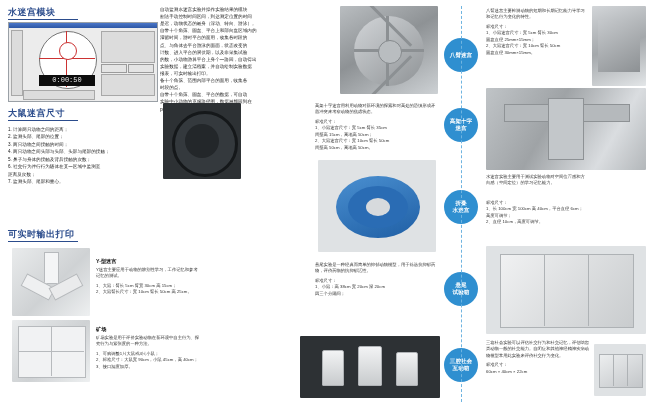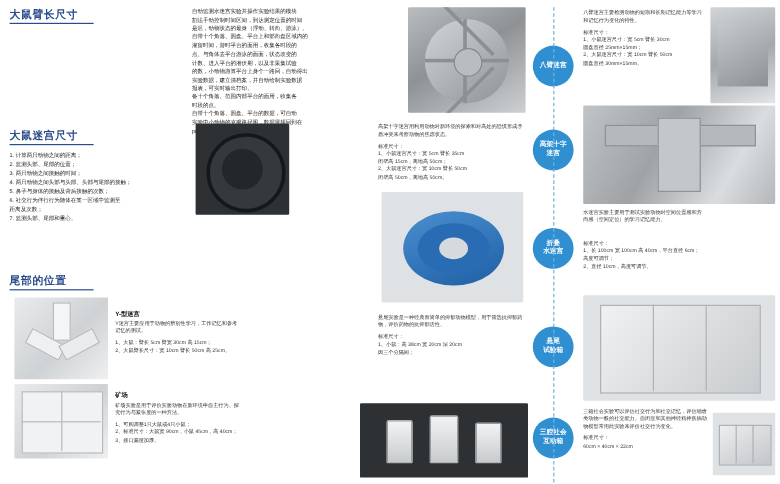--- a/index.html
+++ b/index.html
@@ -130,23 +130,39 @@
     border-radius: 2px 2px 1px 1px;
     background: linear-gradient(#f2f3f4,#c8cbcd);
     border: 1px solid #b0b3b6;
   }
 </style>
 </head>
 <body>
 
 <div class="page">
 
-  <div class="abs sec-title" style="left:8px; top:6px;">大鼠臂长尺寸</div>
+  <div class="abs sec-title" style="left:8px; top:6px;">水迷宫模块</div>
   <div class="sec-underline" style="left:8px; top:19px; width:70px;"></div>
 
+  <div class="screen-shot" style="left:8px; top:22px; width:148px; height:78px;">
+    <div class="ss-title"></div>
+    <div class="ss-body">
+      <div class="ss-panel" style="left:2px; top:2px; width:10px; height:64px;"></div>
+      <div class="ss-circle" style="left:30px; top:3px; width:56px; height:56px;"></div>
+      <div class="ss-cross-h" style="left:30px; top:30px; width:56px; height:1px;"></div>
+      <div class="ss-cross-v" style="left:57px; top:3px; width:1px; height:56px;"></div>
+      <div class="ss-circle" style="left:50px; top:14px; width:16px; height:16px; border-color:#c33;"></div>
+      <div class="ss-lcd" style="left:30px; top:47px; width:56px; height:11px;">0:00:50</div>
+      <div class="ss-panel" style="left:92px; top:3px; width:52px; height:30px;"></div>
+      <div class="ss-btn" style="left:92px; top:36px; width:24px; height:7px;"></div>
+      <div class="ss-btn" style="left:119px; top:36px; width:24px; height:7px;"></div>
+      <div class="ss-panel" style="left:92px; top:46px; width:52px; height:20px;"></div>
+      <div class="ss-panel" style="left:14px; top:62px; width:70px; height:8px;"></div>
+    </div>
+  </div>
 
   <div class="abs body-text" style="left:160px; top:6px; width:128px; white-space:pre-line;">自动监测水迷宫实验并操作实验结果的模块
             割法手动控制时间区间，到达测定位置的时间
     是迟，动物状态的最身（浮动、转向、游泳）。
 自带十个角落、圆盘、平台上和部向盘区域内的
     灌留时间，游时平台的面用，收集各时段的
     点、与角体去平台游泳的面面，状态改变的
     计数、进入平台的潜伏期，以及非采集试验
 的数，小动物游算平台上身个一路回，自动得出
 实验数据，建立清档案，并自动绘制实验数据
@@ -169,21 +185,21 @@
     <div style="white-space:pre-line;">6. 社交行为伴行行为随体在某一区域中监测至
    距离及次数；</div>
     <div style="white-space:pre-line;">7. 监测头部、尾部和重心。</div>
   </div>
 
   <div class="photo dark" style="left:163px; top:103px; width:78px; height:76px;">
     <div class="abs" style="left:9px; top:8px; width:60px; height:60px; border:3px solid #15181a; border-radius:50%; background:#34393d;"></div>
     <div class="abs" style="left:22px; top:21px; width:34px; height:34px; border-radius:50%; background:#23272a;"></div>
   </div>
 
-  <div class="abs sec-title" style="left:8px; top:228px;">尾部的位置</div>
+  <div class="abs sec-title" style="left:8px; top:228px;">可实时输出打印</div>
   <div class="sec-underline" style="left:8px; top:241px; width:70px;"></div>
 
   <div class="photo white-maze" style="left:12px; top:248px; width:78px; height:68px;">
     <div class="abs" style="left:32px; top:4px; width:13px; height:30px; background:#f4f5f6; border:1px solid #b7babd;"></div>
     <div class="abs" style="left:10px; top:32px; width:30px; height:12px; background:#eff0f1; border:1px solid #b7babd; transform:rotate(28deg);"></div>
     <div class="abs" style="left:38px; top:32px; width:30px; height:12px; background:#eaebec; border:1px solid #b7babd; transform:rotate(-28deg);"></div>
   </div>
 
   <div class="abs" style="left:96px; top:258px; width:104px;">
     <div class="label-strong">Y-型迷宫</div>

